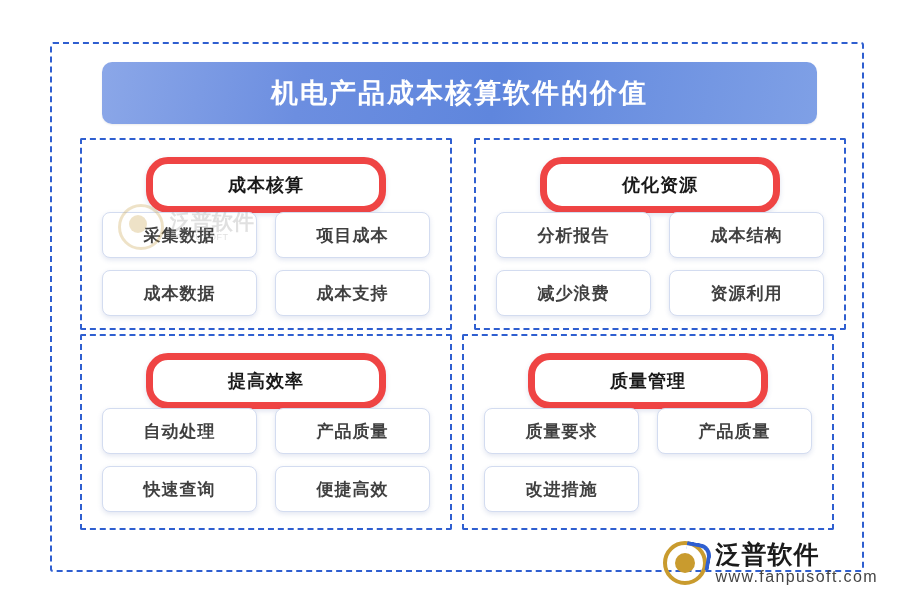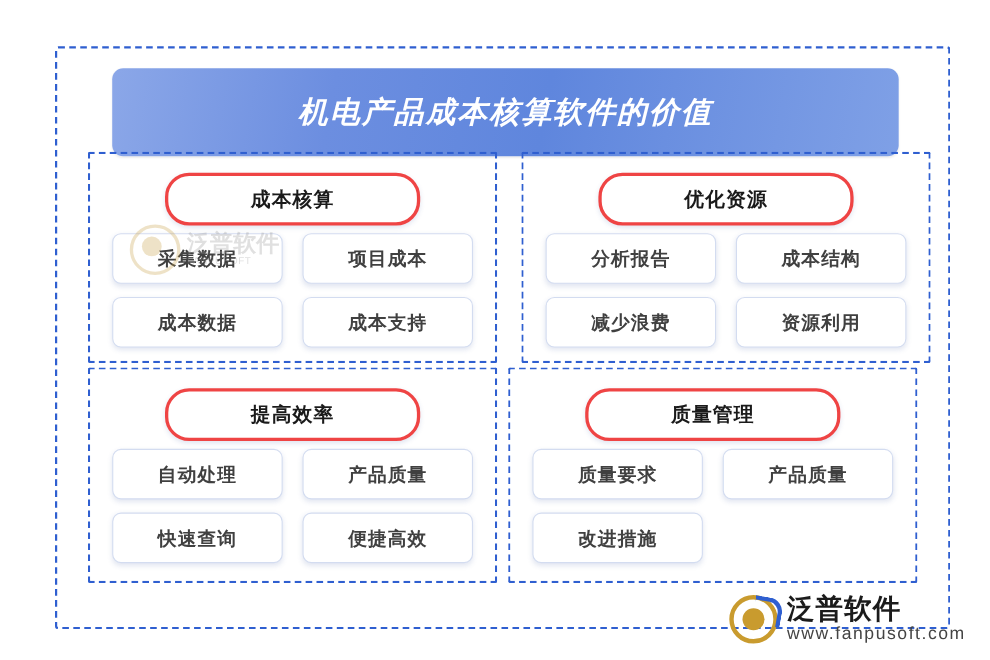--- a/index.html
+++ b/index.html
@@ -33,28 +33,27 @@
     border-radius: 3px;
     box-sizing: border-box;
   }
 
   
   .title-banner {
     position: absolute;
     left: 102px;
     top: 62px;
     width: 715px;
-    height: 80px;
+    height: 62px;
     border-radius: 10px;
     background: linear-gradient(100deg, #8ba7e8 0%, #6c8ee0 28%, #5f86dd 55%, #7fa0e6 100%);
     display: flex;
     align-items: center;
     justify-content: center;
     box-shadow: 0 1px 2px rgba(0,0,0,0.08);
-    font-style: italic;
   }
   .title-banner .title-text {
     color: #ffffff;
     font-size: 27px;
     font-weight: bold;
     letter-spacing: 2px;
     font-family: "Liberation Sans", sans-serif;
   }
 
   
@@ -70,21 +69,21 @@
   .quad.q3 { left: 462px; top: 334px; width: 372px; height: 196px; }
 
   .quad-head {
     position: absolute;
     left: 50%;
     transform: translateX(-50%);
     top: 17px;
     width: 226px;
     height: 42px;
     background: #ffffff;
-    border: 3px solid #ef4444;
+    border: 7px solid #ef4444;
     border-radius: 22px;
     box-shadow: 0 2px 5px rgba(60,90,160,0.16);
     display: flex;
     align-items: center;
     justify-content: center;
   }
   .quad-head span {
     font-size: 18px;
     font-weight: bold;
     color: #1a1a1a;

